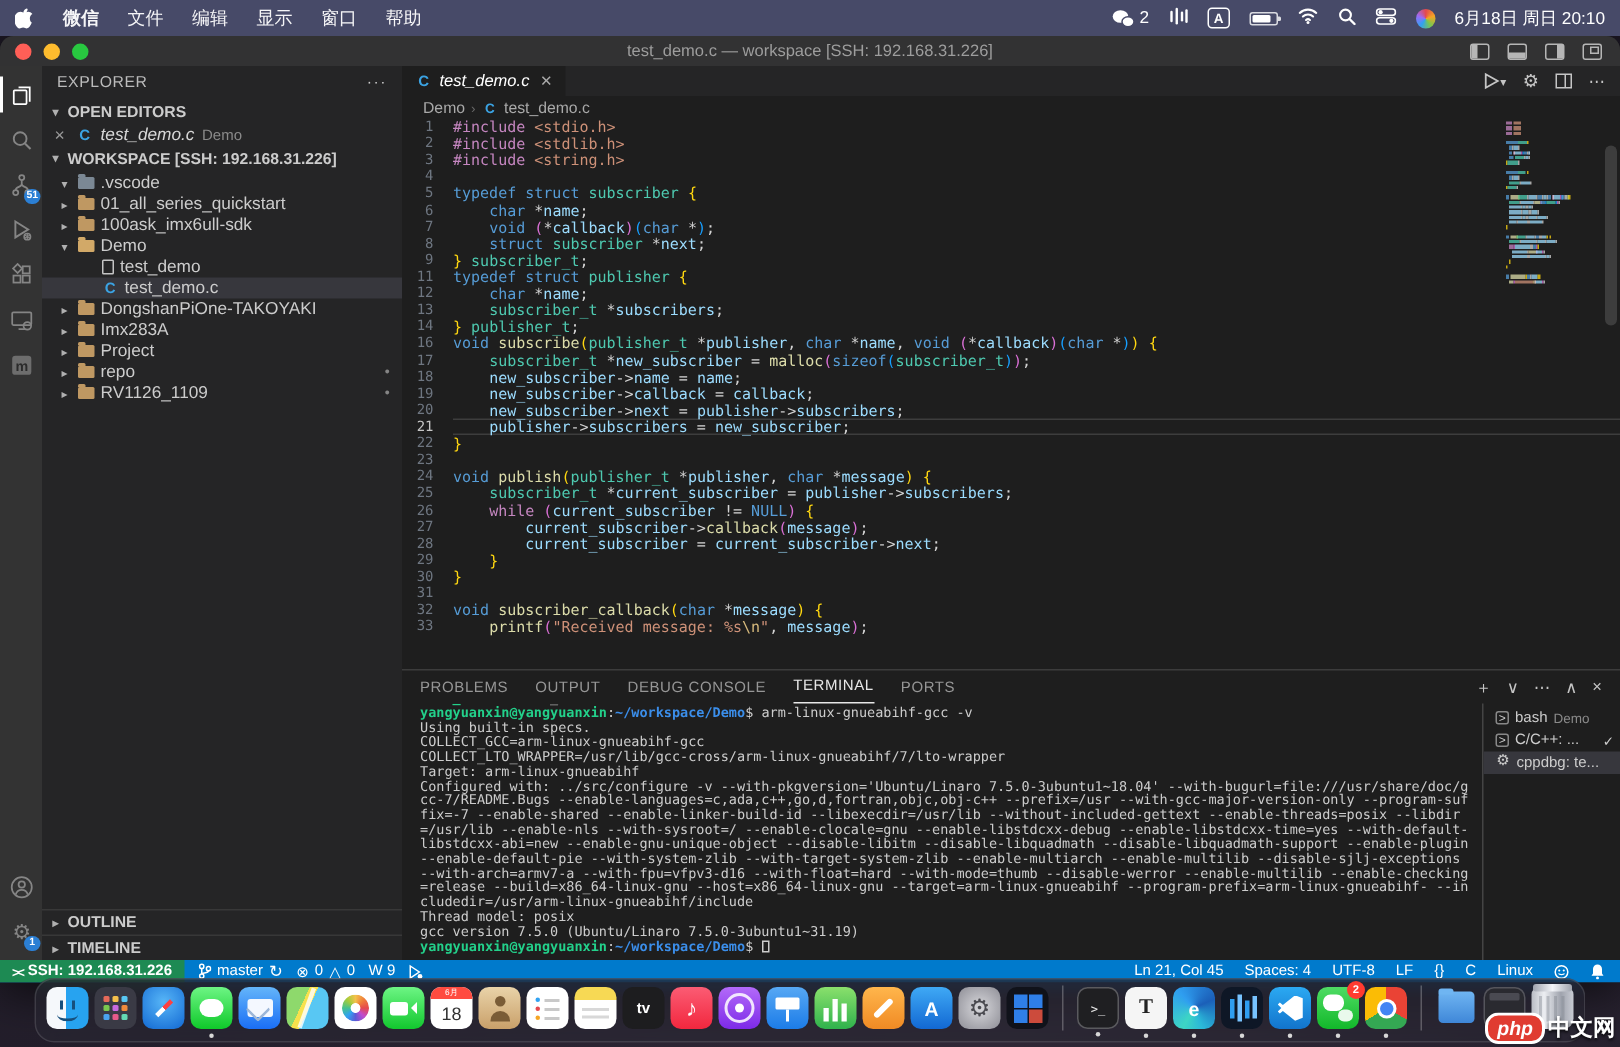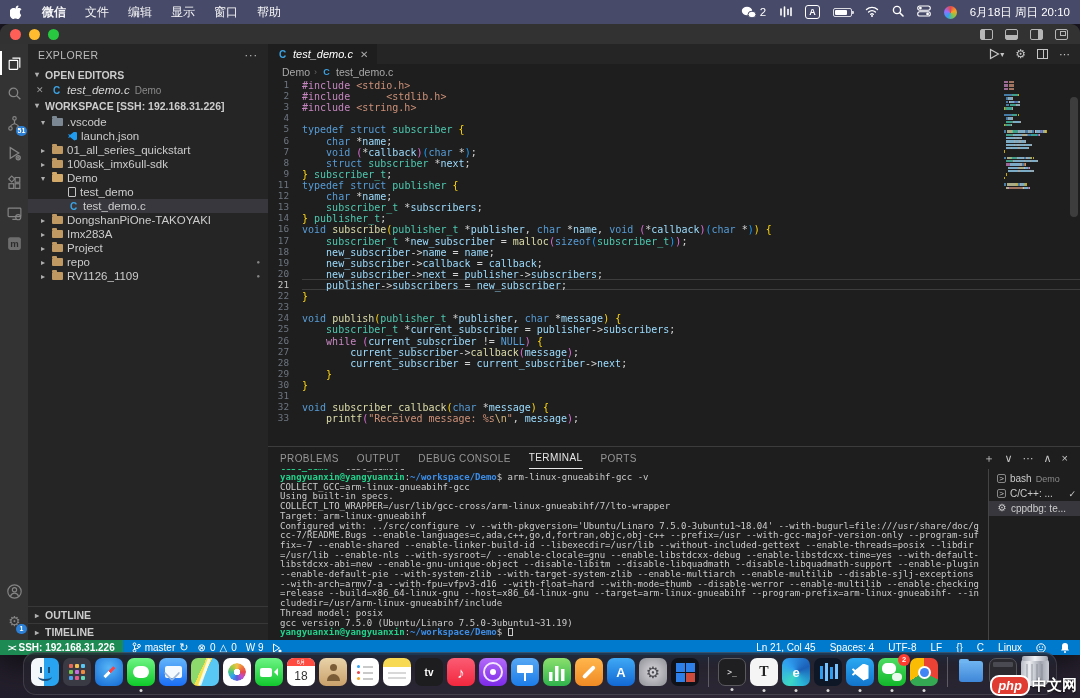--- a/index.html
+++ b/index.html
@@ -297,20 +297,21 @@
     </div>
   </div>
 
   <div class="vswindow">
     <div class="titlebar">
       <div class="lights">
         <span class="light l-red"></span>
         <span class="light l-yel"></span>
         <span class="light l-grn"></span>
       </div>
+      <span class="wtitle">test_demo.c — workspace [SSH: 192.168.31.226]</span>
       <div class="tb-actions">
         <span class="layic left"></span>
         <span class="layic bottom"></span>
         <span class="layic right"></span>
         <span class="layic custom"></span>
       </div>
     </div>
 
     <div class="wbody">
       <div class="activitybar" id="activitybar">
@@ -408,25 +409,20 @@
         <div class="sec-head">
           <span class="chev">▾</span>
           <span>WORKSPACE [SSH: 192.168.31.226]</span>
         </div>
         <div class="tree" id="filetree">
             <div class="trow" style="padding-left: 10px;">
               <span class="chev">▾</span>
               <span class="fold gray"></span>
               <span class="lbl">.vscode</span>
             </div>
-            <div class="trow" style="padding-left: 26px;">
-              <span class="chev"></span>
-              <span class="vsic"></span>
-              <span class="lbl">launch.json</span>
-            </div>
             <div class="trow" style="padding-left: 10px;">
               <span class="chev">▸</span>
               <span class="fold"></span>
               <span class="lbl">01_all_series_quickstart</span>
             </div>
             <div class="trow" style="padding-left: 10px;">
               <span class="chev">▸</span>
               <span class="fold"></span>
               <span class="lbl">100ask_imx6ull-sdk</span>
             </div>
@@ -506,21 +502,21 @@
         </div>
         <div class="breadcrumb">
           <span>Demo</span>
           <span class="bc-sep">›</span>
           <span class="cic" style="font-size:9px">C</span>
           <span>test_demo.c</span>
         </div>
         <div class="code-wrap" id="codewrap">
           <div id="codelines">
               <div class="cline"><span class="gut">1</span><span class="ctext"><span style="color: rgb(197, 134, 192);">#include</span><span style="color: rgb(212, 212, 212);"> </span><span style="color: rgb(206, 145, 120);">&lt;stdio.h&gt;</span></span></div>
-              <div class="cline"><span class="gut">2</span><span class="ctext"><span style="color: rgb(197, 134, 192);">#include</span><span style="color: rgb(212, 212, 212);"> </span><span style="color: rgb(206, 145, 120); margin-left: 30px;">&lt;stdlib.h&gt;</span></span></div>
+              <div class="cline"><span class="gut">2</span><span class="ctext"><span style="color: rgb(197, 134, 192);">#include</span><span style="color: rgb(212, 212, 212);"> </span><span style="color: rgb(206, 145, 120);">&lt;stdlib.h&gt;</span></span></div>
               <div class="cline"><span class="gut">3</span><span class="ctext"><span style="color: rgb(197, 134, 192);">#include</span><span style="color: rgb(212, 212, 212);"> </span><span style="color: rgb(206, 145, 120);">&lt;string.h&gt;</span></span></div>
               <div class="cline"><span class="gut">4</span><span class="ctext"></span></div>
               <div class="cline"><span class="gut">5</span><span class="ctext"><span style="color: rgb(86, 156, 214);">typedef</span><span style="color: rgb(212, 212, 212);"> </span><span style="color: rgb(86, 156, 214);">struct</span><span style="color: rgb(212, 212, 212);"> </span><span style="color: rgb(78, 201, 176);">subscriber</span><span style="color: rgb(212, 212, 212);"> </span><span style="color: rgb(255, 215, 16);">{</span></span></div>
               <div class="cline"><span class="gut">6</span><span class="ctext"><span style="color: rgb(212, 212, 212);">    </span><span style="color: rgb(86, 156, 214);">char</span><span style="color: rgb(212, 212, 212);"> *</span><span style="color: rgb(156, 220, 254);">name</span><span style="color: rgb(212, 212, 212);">;</span></span></div>
               <div class="cline"><span class="gut">7</span><span class="ctext"><span style="color: rgb(212, 212, 212);">    </span><span style="color: rgb(86, 156, 214);">void</span><span style="color: rgb(212, 212, 212);"> </span><span style="color: rgb(218, 112, 214);">(</span><span style="color: rgb(212, 212, 212);">*</span><span style="color: rgb(156, 220, 254);">callback</span><span style="color: rgb(218, 112, 214);">)</span><span style="color: rgb(23, 159, 255);">(</span><span style="color: rgb(86, 156, 214);">char</span><span style="color: rgb(212, 212, 212);"> *</span><span style="color: rgb(23, 159, 255);">)</span><span style="color: rgb(212, 212, 212);">;</span></span></div>
               <div class="cline"><span class="gut">8</span><span class="ctext"><span style="color: rgb(212, 212, 212);">    </span><span style="color: rgb(86, 156, 214);">struct</span><span style="color: rgb(212, 212, 212);"> </span><span style="color: rgb(78, 201, 176);">subscriber</span><span style="color: rgb(212, 212, 212);"> *</span><span style="color: rgb(156, 220, 254);">next</span><span style="color: rgb(212, 212, 212);">;</span></span></div>
               <div class="cline"><span class="gut">9</span><span class="ctext"><span style="color: rgb(255, 215, 16);">}</span><span style="color: rgb(212, 212, 212);"> </span><span style="color: rgb(78, 201, 176);">subscriber_t</span><span style="color: rgb(212, 212, 212);">;</span></span></div>
               <div class="cline"><span class="gut">11</span><span class="ctext"><span style="color: rgb(86, 156, 214);">typedef</span><span style="color: rgb(212, 212, 212);"> </span><span style="color: rgb(86, 156, 214);">struct</span><span style="color: rgb(212, 212, 212);"> </span><span style="color: rgb(78, 201, 176);">publisher</span><span style="color: rgb(212, 212, 212);"> </span><span style="color: rgb(255, 215, 16);">{</span></span></div>
               <div class="cline"><span class="gut">12</span><span class="ctext"><span style="color: rgb(212, 212, 212);">    </span><span style="color: rgb(86, 156, 214);">char</span><span style="color: rgb(212, 212, 212);"> *</span><span style="color: rgb(156, 220, 254);">name</span><span style="color: rgb(212, 212, 212);">;</span></span></div>
               <div class="cline"><span class="gut">13</span><span class="ctext"><span style="color: rgb(212, 212, 212);">    </span><span style="color: rgb(78, 201, 176);">subscriber_t</span><span style="color: rgb(212, 212, 212);"> *</span><span style="color: rgb(156, 220, 254);">subscribers</span><span style="color: rgb(212, 212, 212);">;</span></span></div>
@@ -829,22 +825,22 @@
                 <span>∨</span>
                 <span>⋯</span>
                 <span>∧</span>
                 <span>×</span>
               </div>
             </div>
           <div class="panel-body">
             <div class="terminal" id="terminal">
                 <div class="tline"><span style="color: rgb(35, 209, 139); font-weight: bold;">test_demo</span><span style="color: rgb(204, 204, 204);">   test_demo.c</span></div>
                 <div class="tline"><span style="color: rgb(35, 209, 139); font-weight: bold;">yangyuanxin@yangyuanxin</span><span style="color: rgb(204, 204, 204);">:</span><span style="color: rgb(59, 142, 234); font-weight: bold;">~/workspace/Demo</span><span style="color: rgb(204, 204, 204);">$ arm-linux-gnueabihf-gcc -v</span></div>
+                <div class="tline"><span style="color: rgb(204, 204, 204);">Using built-in specs.</span></div>
                 <div class="tline"><span style="color: rgb(204, 204, 204);">COLLECT_GCC=arm-linux-gnueabihf-gcc</span></div>
-                <div class="tline"><span style="color: rgb(204, 204, 204);">Using built-in specs.</span></div>
                 <div class="tline"><span style="color: rgb(204, 204, 204);">COLLECT_LTO_WRAPPER=/usr/lib/gcc-cross/arm-linux-gnueabihf/7/lto-wrapper</span></div>
                 <div class="tline"><span style="color: rgb(204, 204, 204);">Target: arm-linux-gnueabihf</span></div>
                 <div class="tline"><span style="color: rgb(204, 204, 204);">Configured with: ../src/configure -v --with-pkgversion='Ubuntu/Linaro 7.5.0-3ubuntu1~18.04' --with-bugurl=file:///usr/share/doc/gcc-7/README.Bugs --enable-languages=c,ada,c++,go,d,fortran,objc,obj-c++ --prefix=/usr --with-gcc-major-version-only --program-suffix=-7 --enable-shared --enable-linker-build-id --libexecdir=/usr/lib --without-included-gettext --enable-threads=posix --libdir=/usr/lib --enable-nls --with-sysroot=/ --enable-clocale=gnu --enable-libstdcxx-debug --enable-libstdcxx-time=yes --with-default-libstdcxx-abi=new --enable-gnu-unique-object --disable-libitm --disable-libquadmath --disable-libquadmath-support --enable-plugin --enable-default-pie --with-system-zlib --with-target-system-zlib --enable-multiarch --enable-multilib --disable-sjlj-exceptions --with-arch=armv7-a --with-fpu=vfpv3-d16 --with-float=hard --with-mode=thumb --disable-werror --enable-multilib --enable-checking=release --build=x86_64-linux-gnu --host=x86_64-linux-gnu --target=arm-linux-gnueabihf --program-prefix=arm-linux-gnueabihf- --includedir=/usr/arm-linux-gnueabihf/include</span></div>
                 <div class="tline"><span style="color: rgb(204, 204, 204);">Thread model: posix</span></div>
                 <div class="tline"><span style="color: rgb(204, 204, 204);">gcc version 7.5.0 (Ubuntu/Linaro 7.5.0-3ubuntu1~31.19)</span></div>
                 <div class="tline"><span style="color: rgb(35, 209, 139); font-weight: bold;">yangyuanxin@yangyuanxin</span><span style="color: rgb(204, 204, 204);">:</span><span style="color: rgb(59, 142, 234); font-weight: bold;">~/workspace/Demo</span><span style="color: rgb(204, 204, 204);">$ </span><span class="cursorblk"></span></div>
               </div>
             <div class="term-side" id="termside">
                 <div class="ts-row">
                   <span class="ts-ic">&gt;</span>

